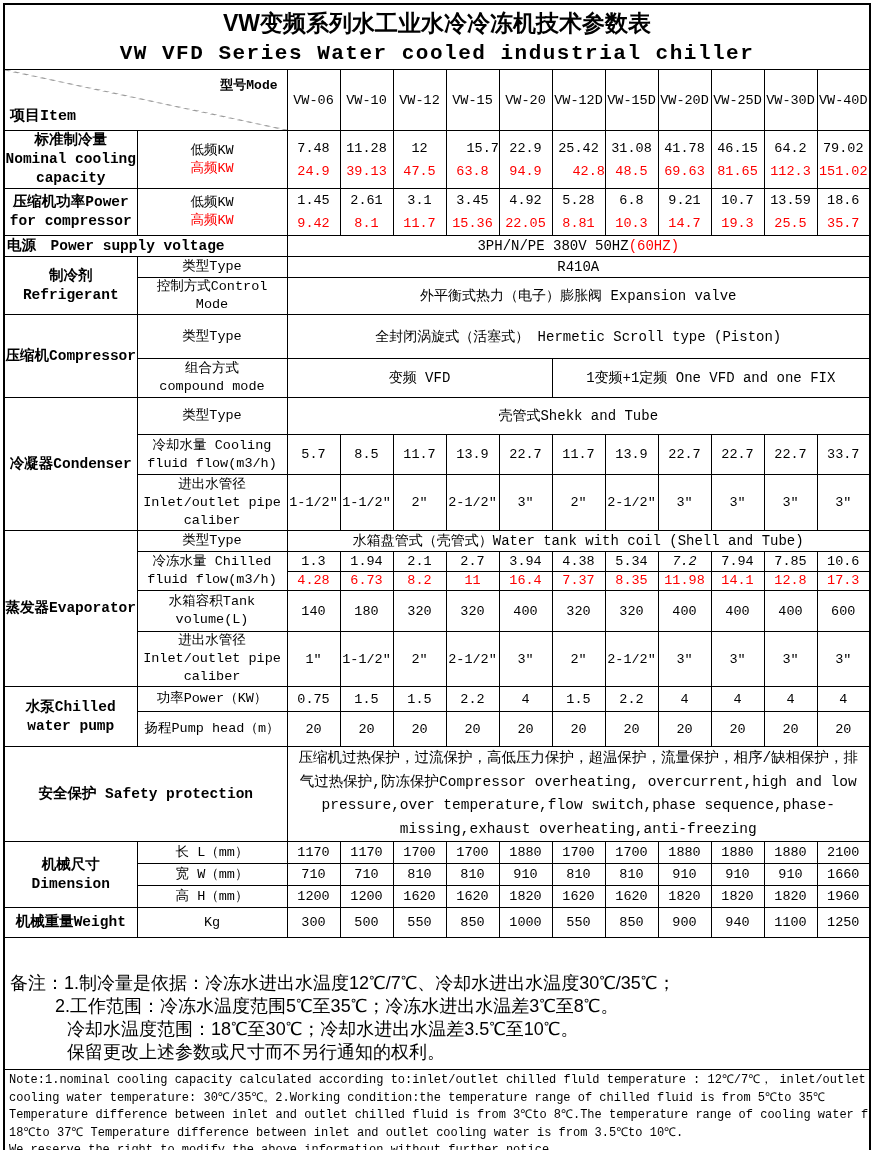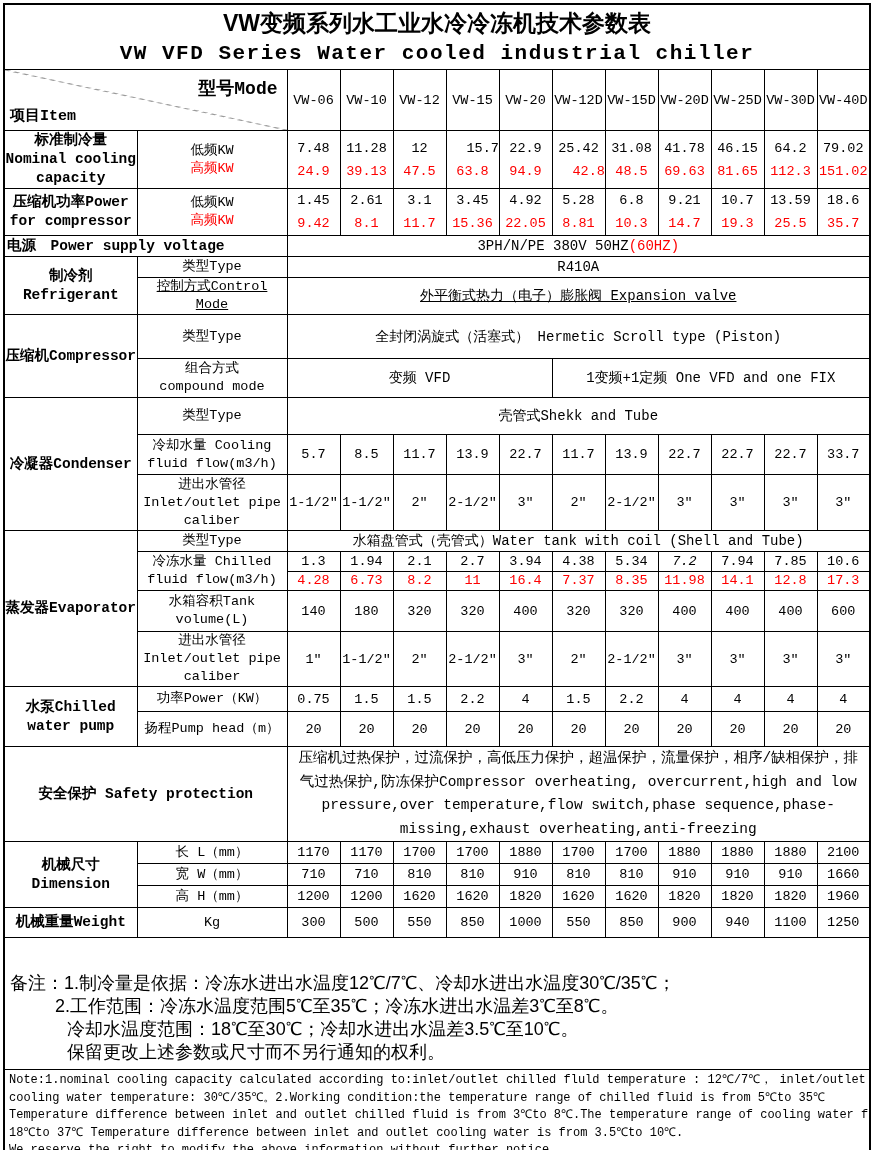--- a/index.html
+++ b/index.html
@@ -12,21 +12,21 @@
 
   
   .title-cell{height:64px;border-radius:29px;}
   .title-zh{font-size:23px;font-weight:bold;line-height:32px;font-family:"Liberation Sans",sans-serif;}
   .title-en{font-size:21px;font-weight:bold;letter-spacing:1.5px;line-height:29px;}
 
   
   .corner{position:relative;}
   .corner svg{position:absolute;left:0;top:0;width:100%;height:100%;}
   .corner line{stroke:#9a9a9a;stroke-width:1.4;stroke-dasharray:2.5,2;}
-  .c-top{position:absolute;top:6px;right:9px;font-weight:bold;font-size:18px;}
+  .c-top{position:absolute;top:6px;right:9px;font-weight:bold;font-size:13px;}
   .c-bot{position:absolute;left:5px;bottom:5px;font-weight:bold;font-size:15px;}
   .model{font-size:13.5px;}
 
   
   .cat{font-weight:bold;font-size:14.5px;line-height:19px;}
   .cat.left{text-align:left;padding-left:2px;}
   .lbl{font-size:13.5px;line-height:18px;}
   .val{font-size:13.5px;}
   .span{font-size:14px;}
   .dl{display:block;}
@@ -207,21 +207,21 @@
         <tr style="height: 21px;">
           <td class="cat" colspan="1" rowspan="2">
             <div>制冷剂</div>
             <div>Refrigerant</div>
           </td>
           <td class="lbl">
             <div>类型Type</div>
           </td>
           <td class="val span" colspan="11"><span>R410A</span></td>
         </tr>
-        <tr style="height: 33px; text-decoration: underline;">
+        <tr style="height: 33px;">
           <td class="lbl">
             <div>控制方式Control Mode</div>
           </td>
           <td class="val span" colspan="11"><span>外平衡式热力（电子）膨胀阀 Expansion valve</span></td>
         </tr>
         <tr style="height: 44px;">
           <td class="cat" colspan="1" rowspan="2">
             <div>压缩机Compressor</div>
           </td>
           <td class="lbl">

